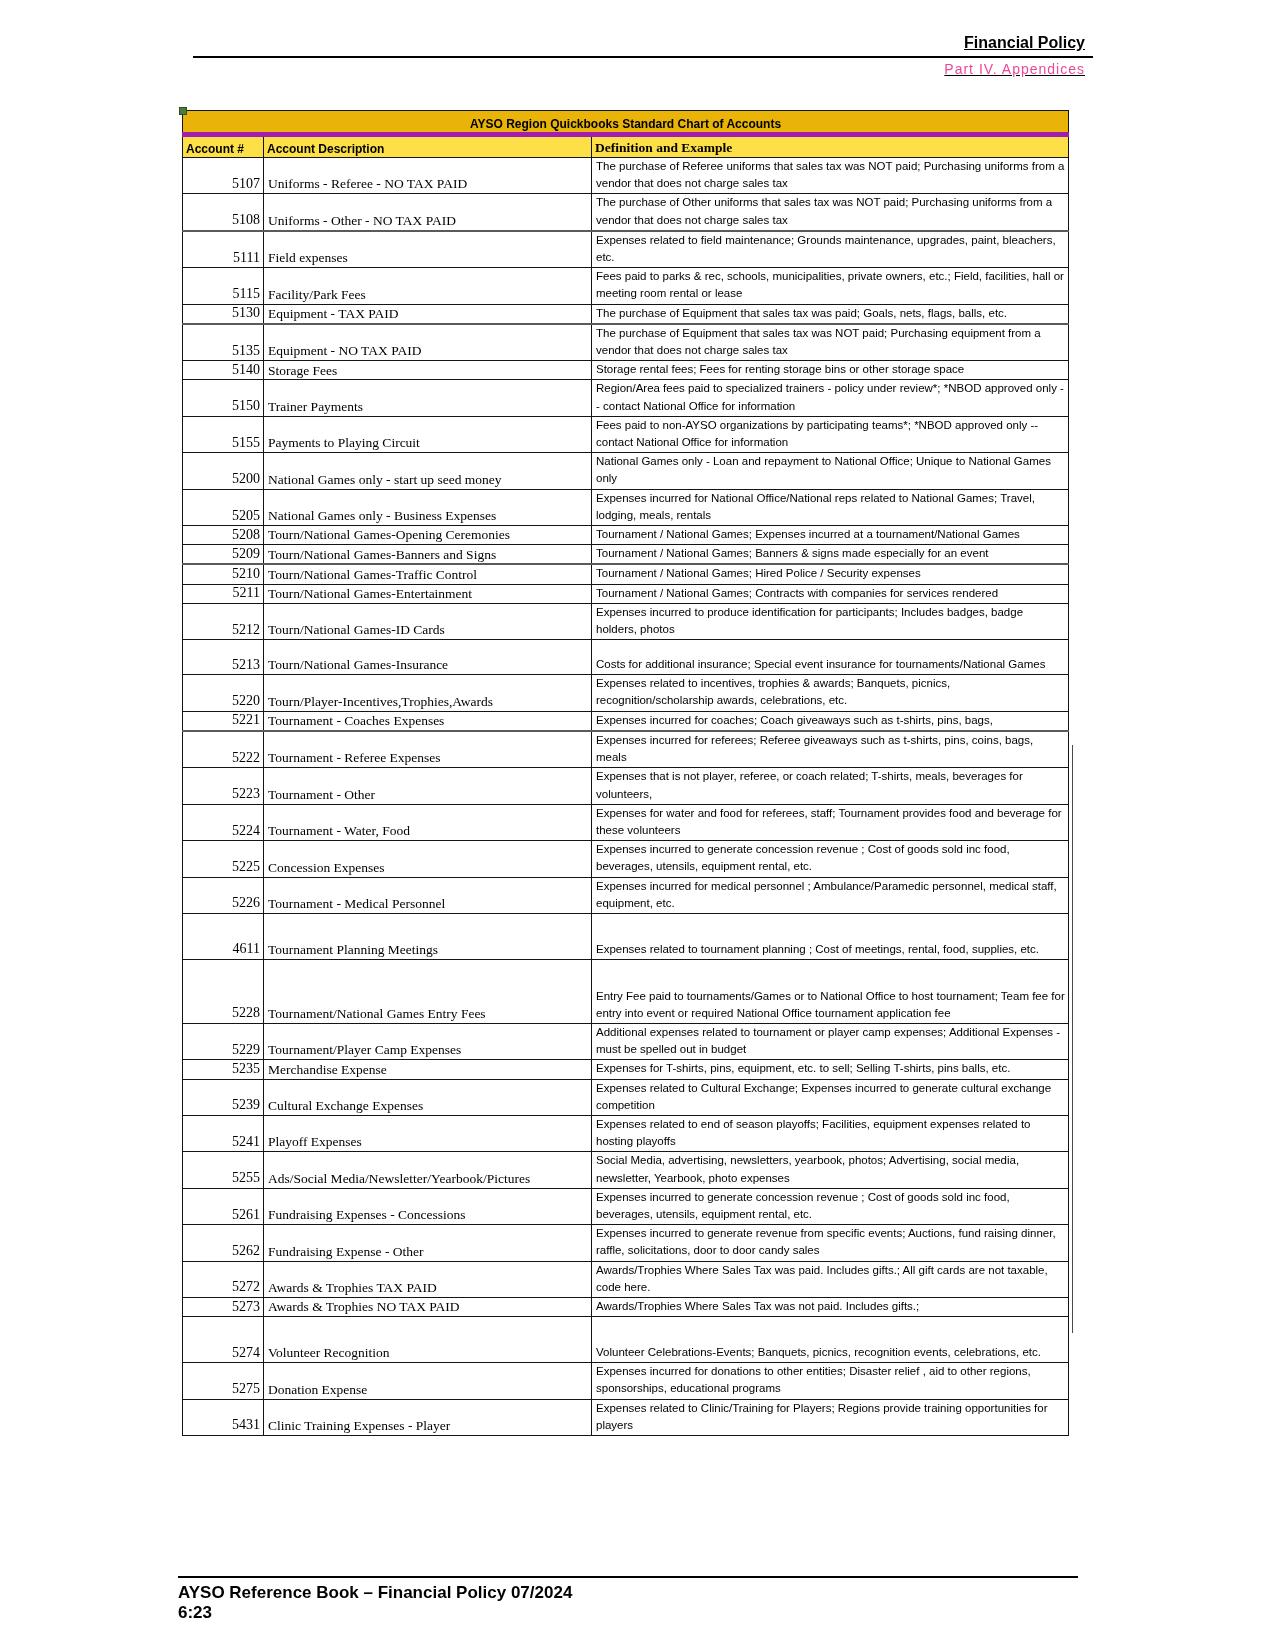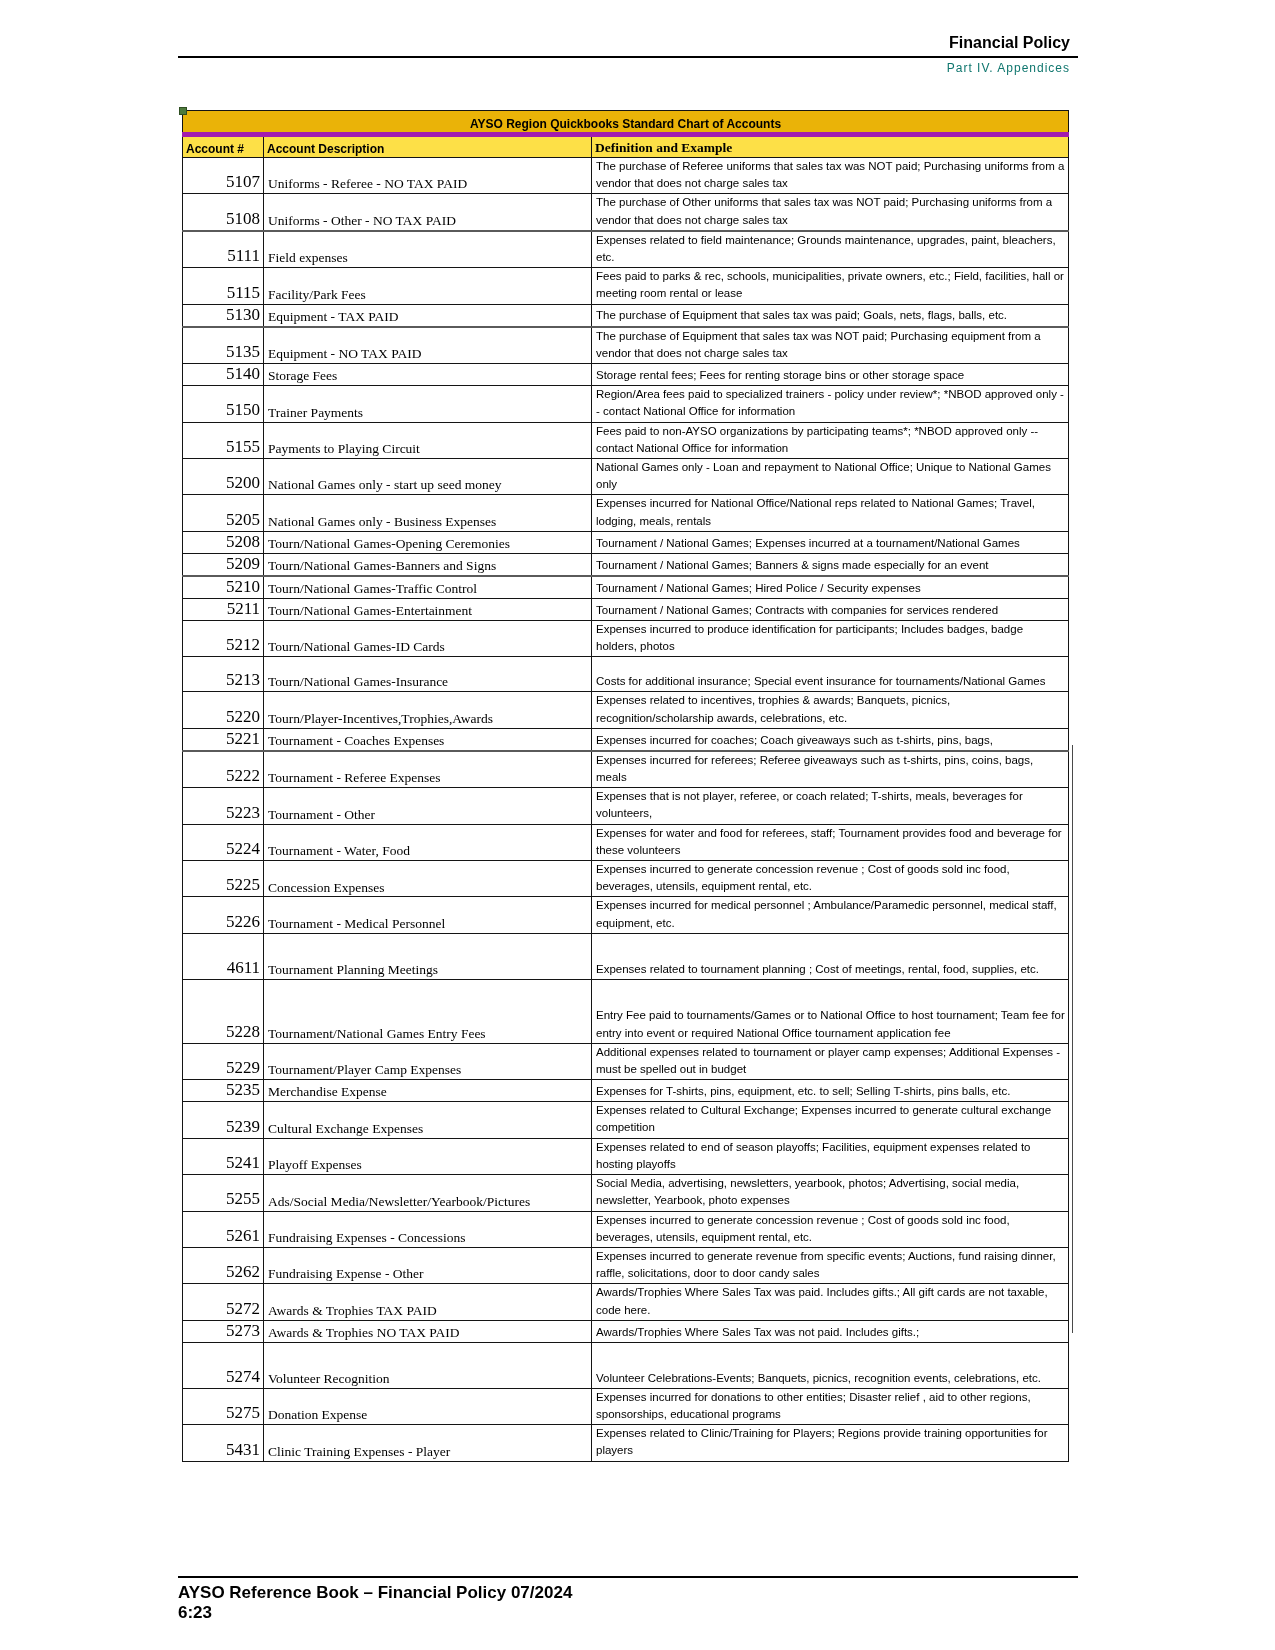--- a/index.html
+++ b/index.html
@@ -12,40 +12,41 @@
     height: 1650px;
     position: relative;
     font-family: "Liberation Sans", sans-serif;
     color: #000;
     overflow: hidden;
   }
 
   
   .page-header {
     position: absolute;
-    left: 178px;
+    left: 193px;
     top: 34px;
     width: 900px;
+    text-decoration: underline;
   }
   .page-header .title {
     text-align: right;
     font-weight: bold;
     font-size: 16px;
     padding-right: 8px;
     font-family: "Liberation Sans", sans-serif;
   }
   .header-rule {
     border: none;
     border-top: 2px solid #000;
     margin: 4px 0 3px 0;
   }
   .page-header .subtitle {
     text-align: right;
-    font-size: 12px;
-    color: #0f766e;
+    font-size: 14px;
+    color: #ec4899;
     letter-spacing: 1px;
     padding-right: 8px;
   }
 
   
   .table-wrap {
     position: absolute;
     left: 182px;
     top: 110px;
     width: 886px;
@@ -91,21 +92,21 @@
     height: 18px;
     padding: 1px 3px;
     background: #fde047;
   }
   tr.head-row th.def-head {
     font-family: "Liberation Serif", serif;
     font-size: 13.5px;
   }
   td.cell-num {
     font-family: "Liberation Serif", serif;
-    font-size: 17px;
+    font-size: 14px;
     text-align: right;
     padding: 0 3px 1px 2px;
     line-height: 1.18;
   }
   td.cell-desc {
     font-family: "Liberation Serif", serif;
     font-size: 13.5px;
     text-align: left;
     padding: 0 3px 1px 4px;
     line-height: 1.18;

